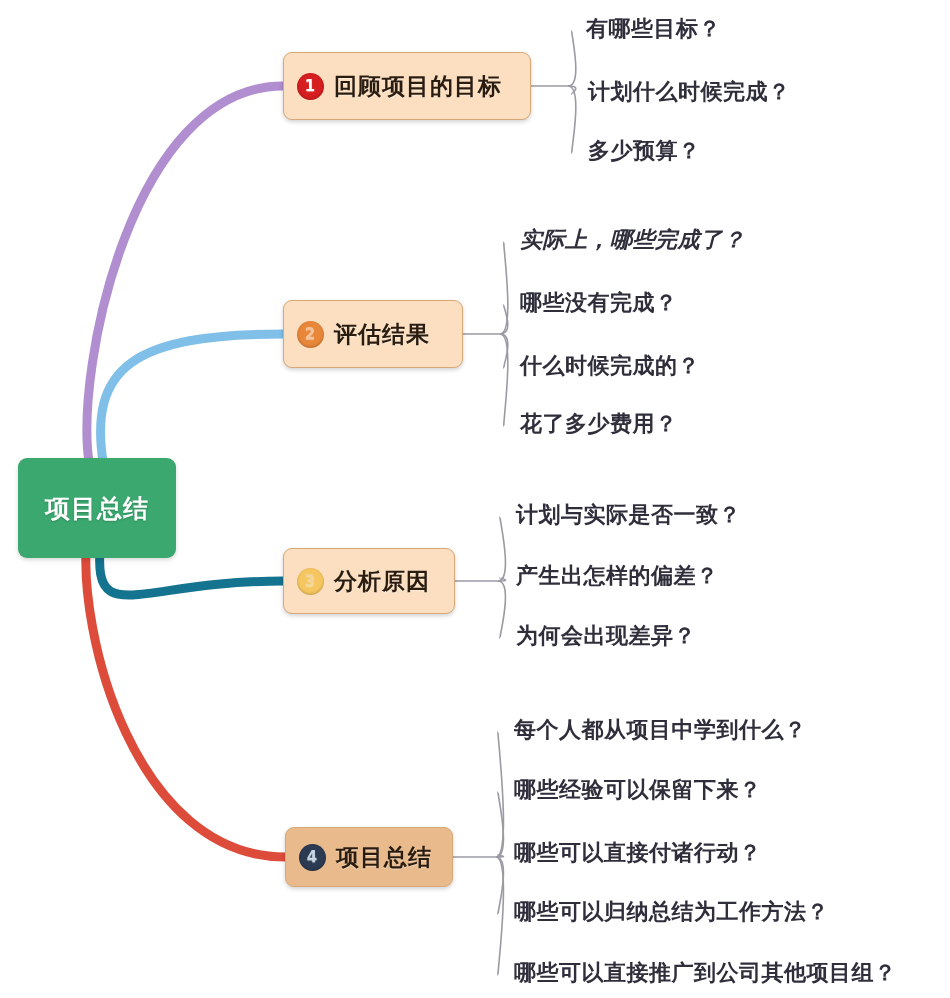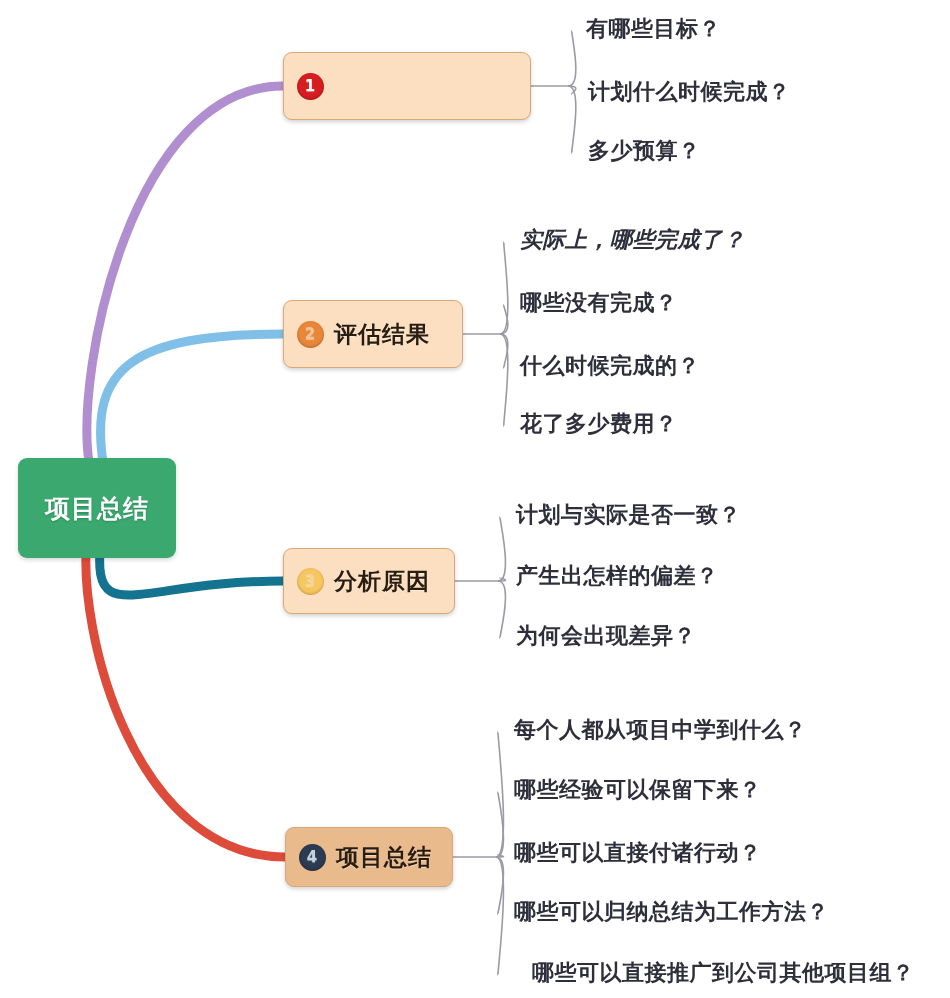--- a/index.html
+++ b/index.html
@@ -118,20 +118,21 @@
       </g>
   </svg>
 
   <div class="node root-node" style="left: 18px; top: 458px; width: 158px; height: 100px; background: rgb(58, 168, 111);">
     <span>项目总结</span>
   </div>
 
   <div id="branch-container">
       <div class="node branch-node" style="left: 283px; top: 52px; width: 248px; height: 68px; background: rgb(251, 223, 192); border: 1px solid rgb(216, 168, 120);">
         <span class="badge" style="background: rgb(214, 29, 32); color: rgb(255, 255, 255);">1</span>
+        <span class="branch-label">回顾项目的目标</span>
       </div>
       <div class="node branch-node" style="left: 283px; top: 300px; width: 180px; height: 68px; background: rgb(251, 223, 192); border: 1px solid rgb(216, 168, 120);">
         <span class="badge" style="background: rgb(232, 135, 58); color: rgb(243, 196, 154);">2</span>
         <span class="branch-label">评估结果</span>
       </div>
       <div class="node branch-node" style="left: 283px; top: 548px; width: 172px; height: 66px; background: rgb(251, 223, 192); border: 1px solid rgb(216, 168, 120);">
         <span class="badge" style="background: rgb(246, 198, 96); color: rgb(240, 212, 154);">3</span>
         <span class="branch-label">分析原因</span>
       </div>
       <div class="node branch-node" style="left: 285px; top: 827px; width: 168px; height: 60px; background: rgb(233, 186, 140); border: 1px solid rgb(216, 168, 120);">
@@ -147,16 +148,16 @@
       <div class="leaf" style="left: 520px; top: 288px;">哪些没有完成？</div>
       <div class="leaf" style="left: 520px; top: 351px;">什么时候完成的？</div>
       <div class="leaf" style="left: 520px; top: 409px;">花了多少费用？</div>
       <div class="leaf" style="left: 516px; top: 500px;">计划与实际是否一致？</div>
       <div class="leaf" style="left: 516px; top: 561px;">产生出怎样的偏差？</div>
       <div class="leaf" style="left: 516px; top: 621px;">为何会出现差异？</div>
       <div class="leaf" style="left: 514px; top: 715px;">每个人都从项目中学到什么？</div>
       <div class="leaf" style="left: 514px; top: 775px;">哪些经验可以保留下来？</div>
       <div class="leaf" style="left: 514px; top: 838px;">哪些可以直接付诸行动？</div>
       <div class="leaf" style="left: 514px; top: 897px;">哪些可以归纳总结为工作方法？</div>
-      <div class="leaf" style="left: 514px; top: 958px; margin-left: 18px;">哪些可以直接推广到公司其他项目组？</div>
+      <div class="leaf" style="left: 514px; top: 958px;">哪些可以直接推广到公司其他项目组？</div>
     </div>
 
 </div>
 
 </body></html>

